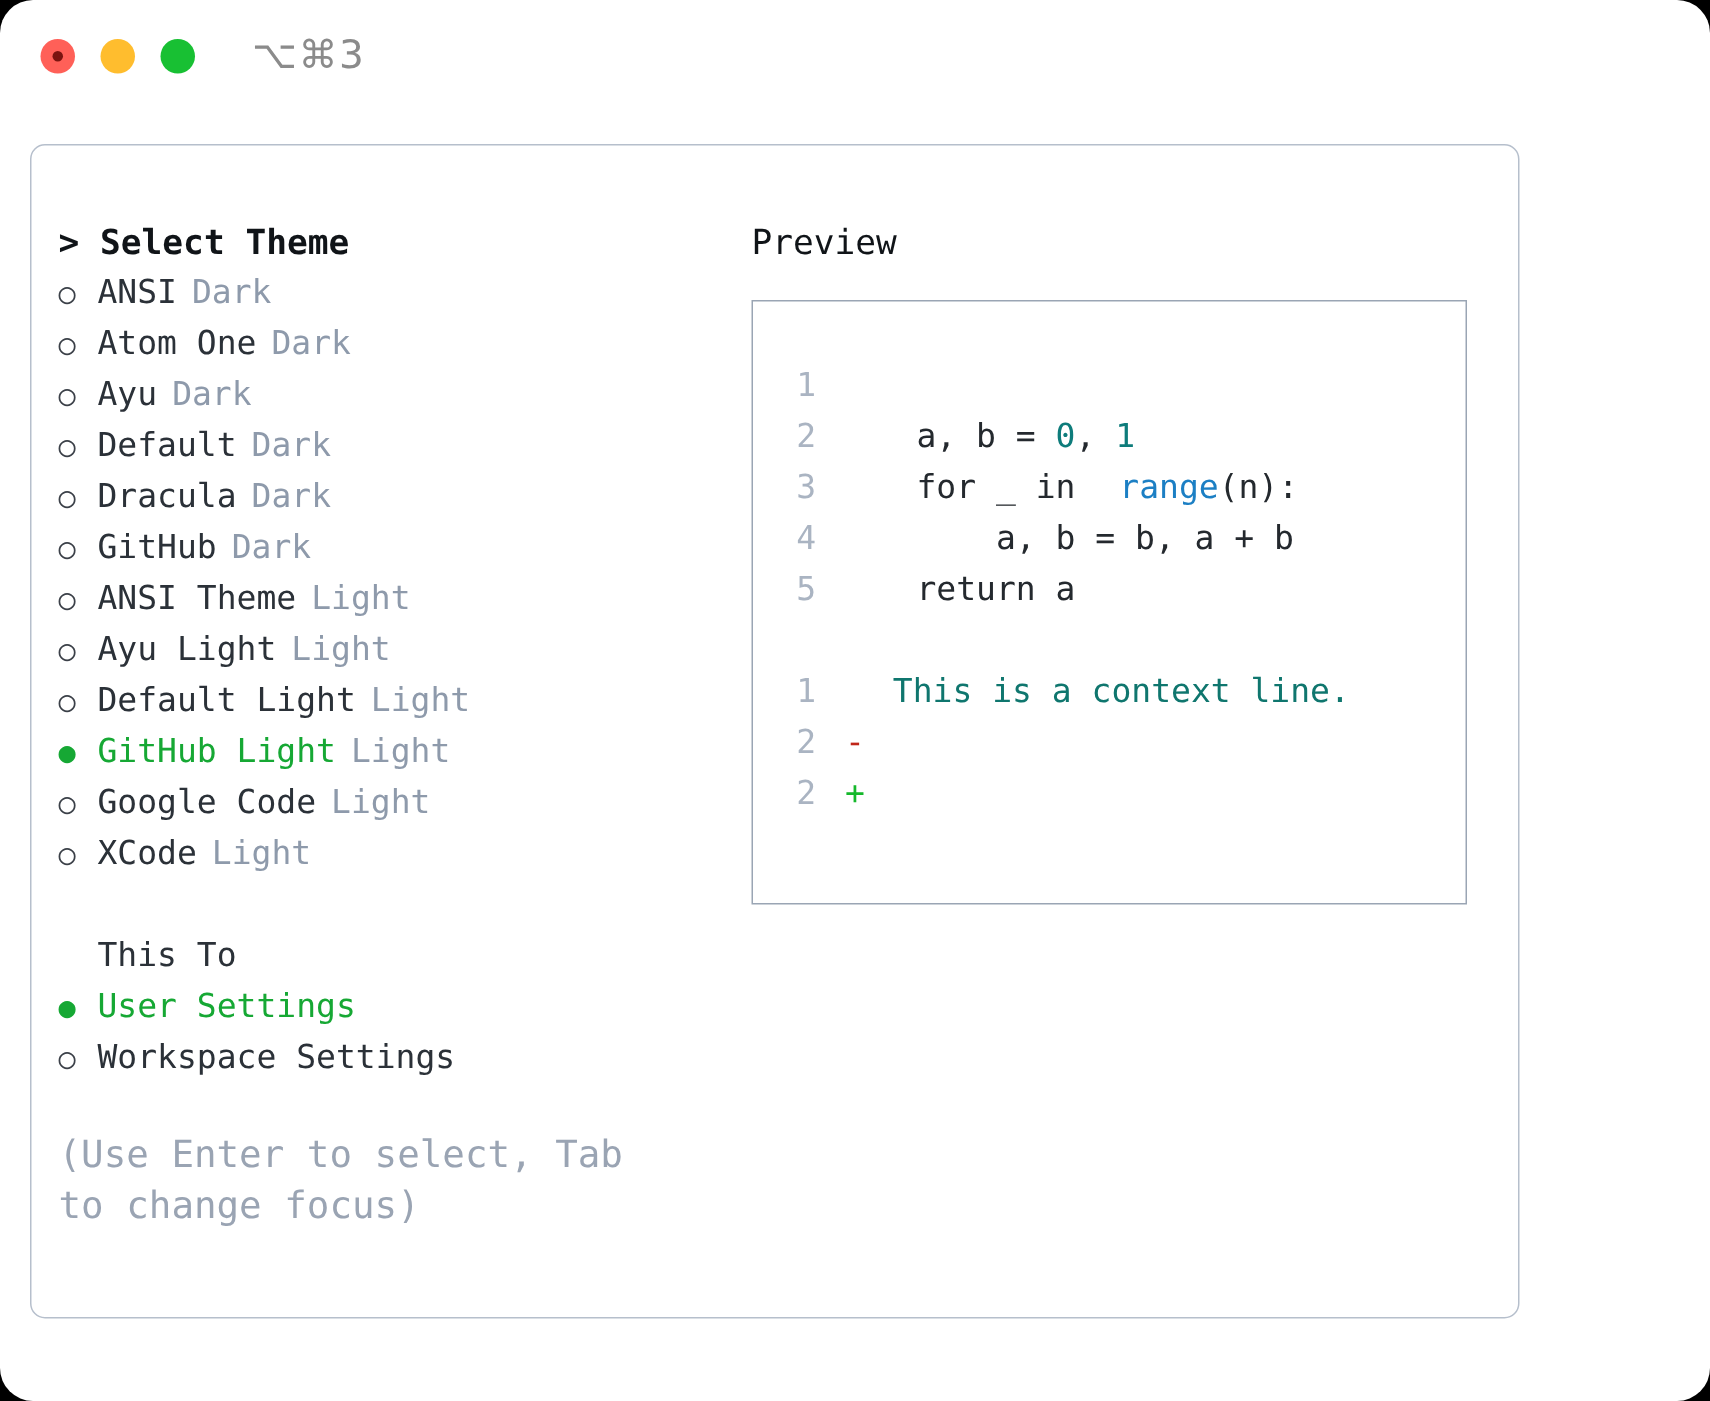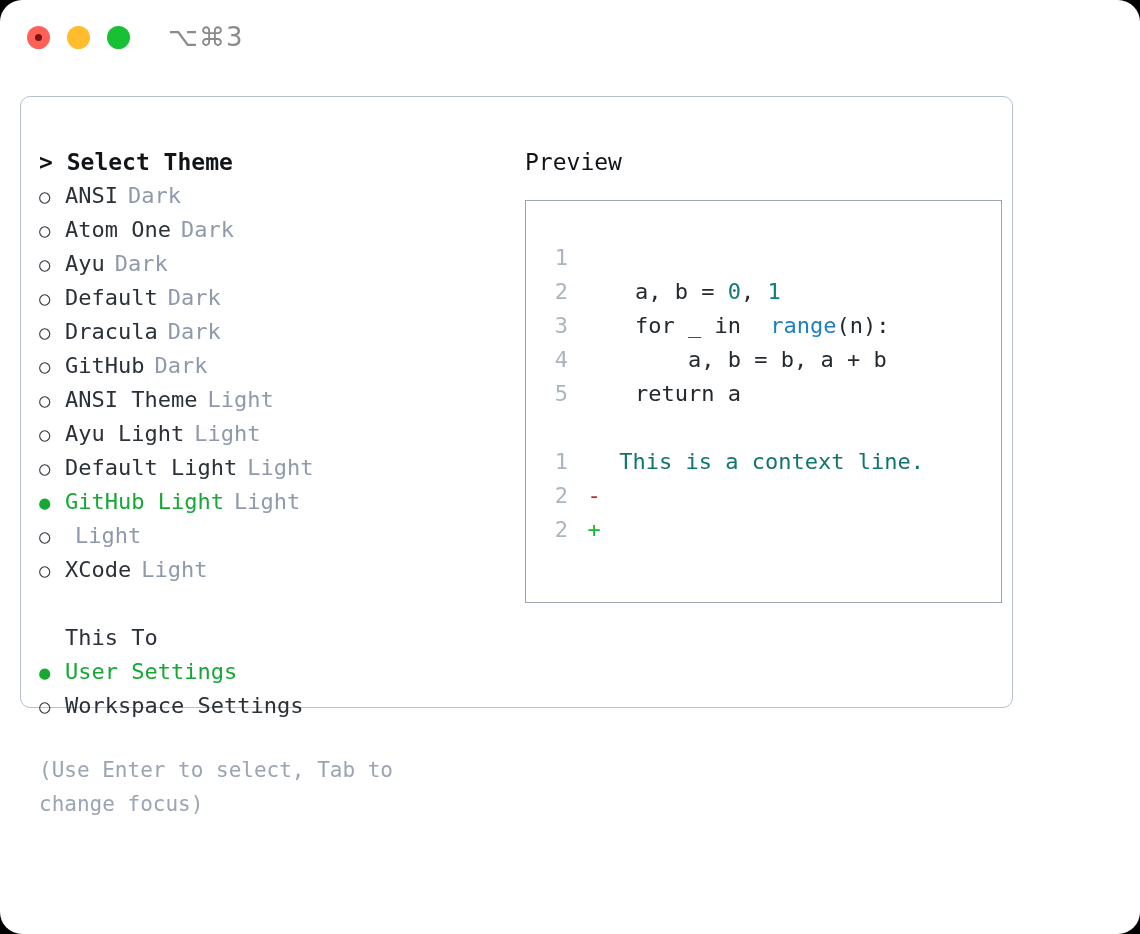--- a/index.html
+++ b/index.html
@@ -67,36 +67,36 @@
     color: #8b8b8b;
     font-family: "DejaVu Sans", "Liberation Sans", sans-serif;
   }
 
   
   .dialog {
     position: absolute;
     left: 20px;
     top: 96px;
     width: 993px;
-    height: 612px;
+    height: 783px;
     box-sizing: border-box;
     border: 1.6px solid #b6bfcc;
     border-radius: 10px;
     background: #ffffff;
   }
 
   .col-left {
     position: absolute;
     left: 18px;
     top: 48px;
     width: 455px;
   }
   .col-right {
     position: absolute;
-    left: 504px;
+    left: 480px;
     top: 48px;
     width: 490px;
   }
 
   
   .section-title {
     font-size: 23px;
     font-weight: bold;
     color: #101418;
     line-height: 34px;
@@ -128,21 +128,21 @@
 
   .opt-tag {
     color: #8e9aab;
     padding-left: 10px;
   }
 
   .spacer-sm { height: 34px; }
   .spacer-md { height: 30px; }
 
   .hint {
-    font-size: 21px;
+    font-size: 25px;
     line-height: 34px;
     color: #9aa4b3;
     width: 420px;
   }
 
   
   .preview-title {
     font-size: 23px;
     color: #101418;
     line-height: 34px;
@@ -215,21 +215,21 @@
           <div class="opt"><span class="marker">○</span><span class="opt-label">ANSI</span><span class="opt-tag">Dark</span></div>
           <div class="opt"><span class="marker">○</span><span class="opt-label">Atom One</span><span class="opt-tag">Dark</span></div>
           <div class="opt"><span class="marker">○</span><span class="opt-label">Ayu</span><span class="opt-tag">Dark</span></div>
           <div class="opt"><span class="marker">○</span><span class="opt-label">Default</span><span class="opt-tag">Dark</span></div>
           <div class="opt"><span class="marker">○</span><span class="opt-label">Dracula</span><span class="opt-tag">Dark</span></div>
           <div class="opt"><span class="marker">○</span><span class="opt-label">GitHub</span><span class="opt-tag">Dark</span></div>
           <div class="opt"><span class="marker">○</span><span class="opt-label">ANSI Theme</span><span class="opt-tag">Light</span></div>
           <div class="opt"><span class="marker">○</span><span class="opt-label">Ayu Light</span><span class="opt-tag">Light</span></div>
           <div class="opt"><span class="marker">○</span><span class="opt-label">Default Light</span><span class="opt-tag">Light</span></div>
           <div class="opt selected"><span class="marker sel">●</span><span class="opt-label">GitHub Light</span><span class="opt-tag">Light</span></div>
-          <div class="opt"><span class="marker">○</span><span class="opt-tag">Light</span></div>
+          <div class="opt"><span class="marker">○</span><span class="opt-label">Google Code</span><span class="opt-tag">Light</span></div>
           <div class="opt"><span class="marker">○</span><span class="opt-label">XCode</span><span class="opt-tag">Light</span></div>
         </div>
 
       <div class="spacer-sm"></div>
 
       <div class="opt">
         <span class="marker blank">○</span>
         <span class="opt-label">This To</span>
       </div>
 

